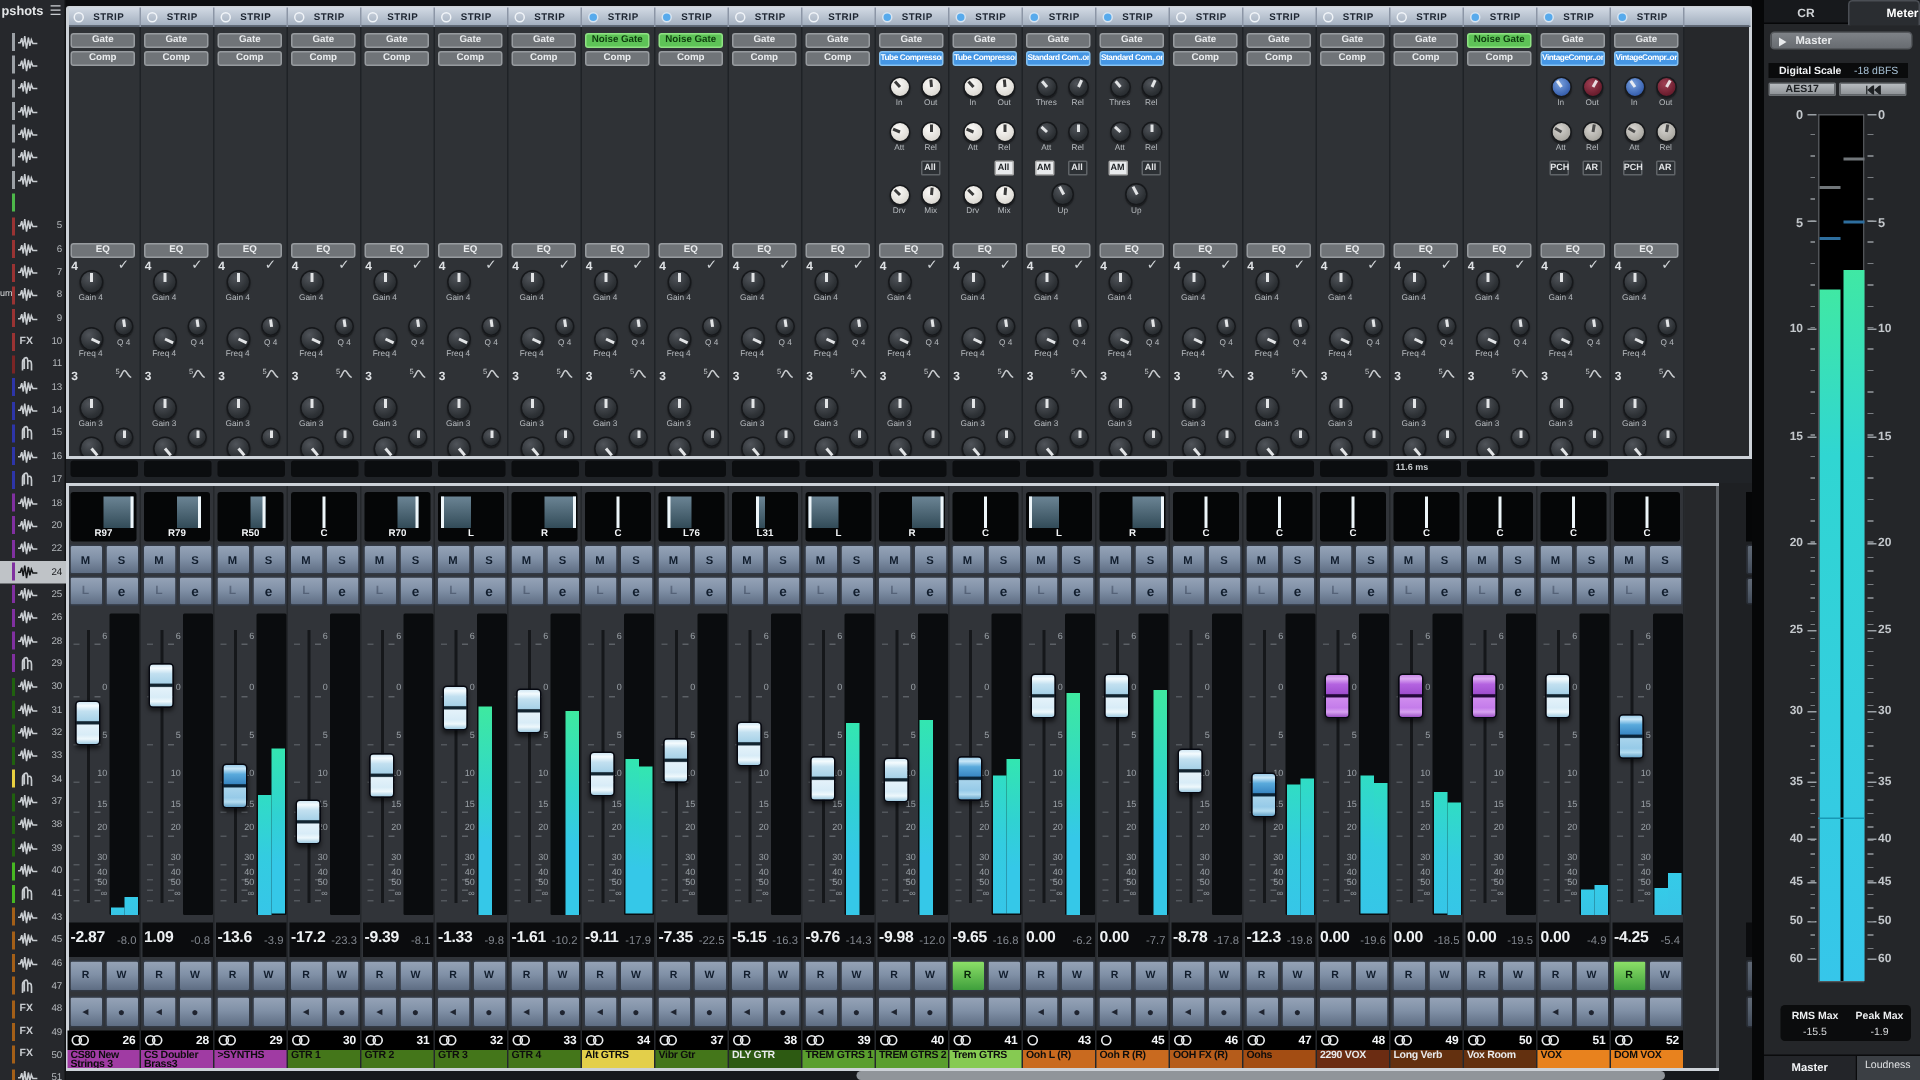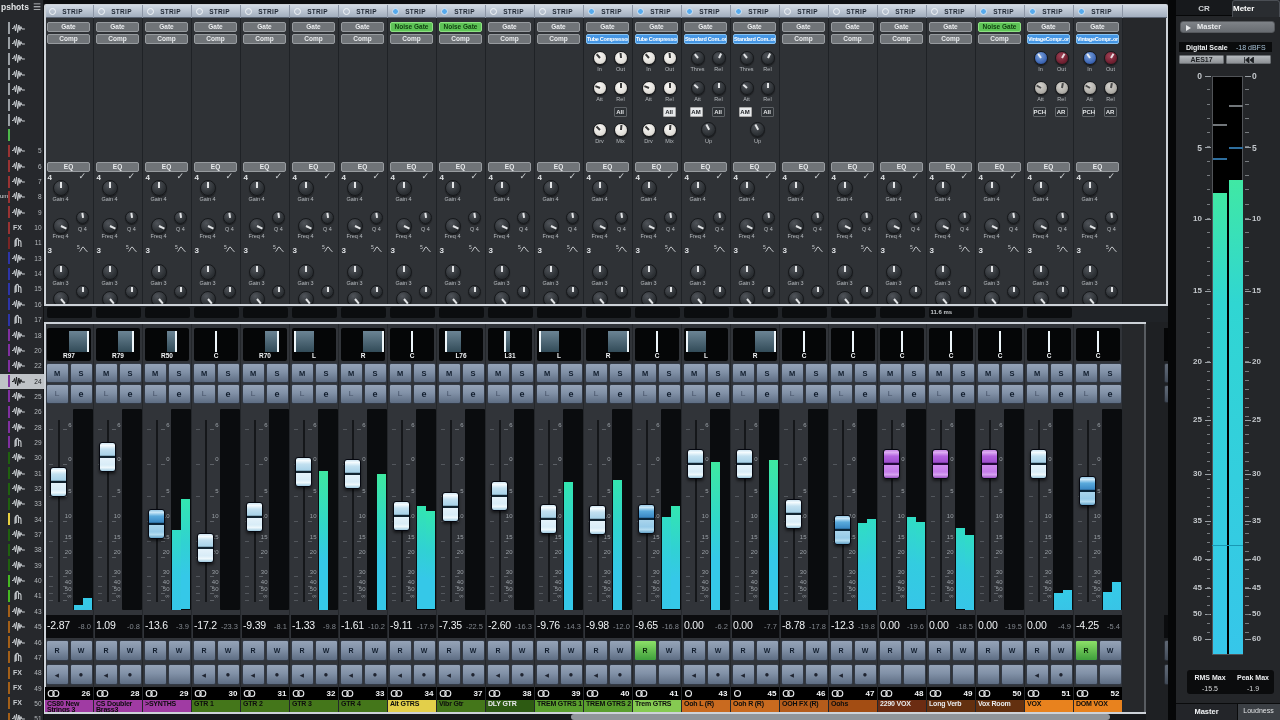--- a/index.html
+++ b/index.html
@@ -17,21 +17,21 @@
 .krd{background:radial-gradient(circle at 40% 32%,#a04054,#6e1f30 65%,#541624)}
 .krd b::before{background:#e8dce0}
 .kgy{background:radial-gradient(circle at 40% 32%,#d6d4d0,#aeaca6 65%,#8c8a84)}
 .kgy b::before{background:#4a4a4a}
 .kl{position:absolute;font-size:5.5px;color:#b6babe;text-align:center;white-space:nowrap}
 .sbtn{position:absolute;background:#2c3034;border:1px solid #606468;border-radius:1px;color:#e4e6e8;font-size:6px;font-weight:bold;text-align:center;line-height:8px}
 .cap{position:absolute;width:17px;height:30px;border:1px solid #060810;border-radius:3px;box-shadow:0 2px 3px rgba(0,0,0,.55)}
 .cap.w{background:linear-gradient(180deg,#d2e8f4 0%,#f4fbfe 9%,#c2e0f0 22%,#a8d2e8 44%,#122430 47%,#122430 52%,#e4f2fa 55%,#d8ecf7 78%,#eef8fc 88%,#a2cce2 100%)}
 .cap.b{background:linear-gradient(180deg,#9ccce8 0%,#c8e6f7 9%,#5aaadc 22%,#3a88c4 44%,#0a2438 47%,#0a2438 52%,#a8d4ec 55%,#96cae8 78%,#b4dcf0 88%,#64a2c8 100%)}
 .cap.p{background:linear-gradient(180deg,#c88ae6 0%,#dcaaf2 9%,#b463e0 22%,#a04fd0 44%,#23093a 47%,#23093a 52%,#cf8cee 55%,#c47cea 78%,#d7a2f1 88%,#9c54c6 100%)}
-.vtxt{position:absolute;color:#eef1f3;font-size:10.5px;font-weight:normal;letter-spacing:-.2px}
+.vtxt{position:absolute;color:#eef1f3;font-size:10.5px;font-weight:bold;letter-spacing:-.2px}
 .ptxt{position:absolute;color:#82878e;font-size:7.5px;text-align:right}
 .tick{position:absolute;height:1px;background:#53575d}
 .tlab{position:absolute;font-size:6px;color:#9aa0a6;text-align:right;width:10.5px}
 .srow{position:absolute;left:0;width:43.5px;height:15px}
 .sbar{position:absolute;left:7.5px;width:2.5px;top:1.5px;height:12px}
 .snum{position:absolute;right:2px;top:4px;font-size:6.5px;color:#b5b9bd;text-align:right}
 svg{display:block}
 </style></head><body>
 <div class="ab" style="left:0;top:0;width:44px;height:720px;background:#26282c;border-right:1px solid #111214"></div>
 <div class="ab" style="left:1px;top:2px;font-size:8.5px;font-weight:bold;color:#e4e6e8">pshots</div>
@@ -2006,21 +2006,21 @@
 <div class="tlab" style="left:502.0px;top:578.5px">40</div>
 <div class="tick" style="left:490.0px;top:593px;width:4px"></div>
 <div class="tick" style="left:504.0px;top:593px;width:4px;background:#5d6167"></div>
 <div class="tlab" style="left:502.0px;top:585.5px">50</div>
 <div class="tick" style="left:490.0px;top:600px;width:4px"></div>
 <div class="tick" style="left:504.0px;top:600px;width:4px;background:#5d6167"></div>
 <div class="tlab" style="left:502.0px;top:592.5px">∞</div>
 <div class="ab" style="left:513.5px;top:409px;width:20px;height:201px;background:#0a0c0e;border-radius:1px"></div>
 <div class="cap w" style="left:490.5px;top:481.25px"></div>
 <div class="ab" style="left:486.5px;top:614.5px;width:47px;height:23px;background:#0b0c0e"></div>
-<div class="vtxt" style="left:488.0px;top:619px">-2.60</div>
+<div class="vtxt" style="left:488.0px;top:619px">-5.15</div>
 <div class="ptxt" style="left:511.5px;top:621.5px;width:20.5px">-16.3</div>
 <div class="mbtn" style="left:486.5px;top:640px;width:23px;height:21px;font-size:7px;line-height:20px;">R</div>
 <div class="mbtn" style="left:510.5px;top:640px;width:23px;height:21px;font-size:7px;line-height:20px">W</div>
 <div class="mbtn" style="left:486.5px;top:663.5px;width:23px;height:21px;font-size:5px;line-height:21px;color:#1f2430">◀</div>
 <div class="mbtn" style="left:510.5px;top:663.5px;width:23px;height:21px;font-size:8px;line-height:20px;color:#1f2430">●</div>
 <div class="ab" style="left:486.0px;top:686.5px;width:48px;height:13px;background:#000"></div>
 <div class="ab" style="left:488.0px;top:688.5px">
     <svg width="13" height="9" viewBox="0 0 13 9">
       <circle cx="4.2" cy="4.5" r="3" stroke="#e8eaec" stroke-width="1.1" fill="none"></circle>
       <circle cx="8.8" cy="4.5" r="3" stroke="#e8eaec" stroke-width="1.1" fill="none"></circle>
@@ -2717,21 +2717,21 @@
     </svg>
   </div>
 <div class="ab" style="left:1093.5px;top:688.5px;width:26px;text-align:right;font-size:8px;font-weight:bold;color:#f2f4f6">52</div>
 <div class="ab" style="left:1074.0px;top:699.5px;width:48px;height:13px;background:#e8821e;color:#0d0d0d;font-size:7px;font-weight:bold;line-height:6.3px;padding:1px 0 0 2px;overflow:hidden;white-space:nowrap;letter-spacing:-.2px">DOM VOX</div>
 <div class="ab" style="left:44px;top:712px;width:1102px;height:1.5px;background:#cdd2d8"></div>
 <div class="ab" style="left:44px;top:713.5px;width:1102px;height:6.5px;background:#17191c"></div>
 <div class="ab" style="left:571px;top:714px;width:539px;height:5.5px;background:#90959a;border-radius:3px"></div>
 <div class="ab" style="left:1176px;top:0;width:104px;height:720px;background:#242629"></div>
 <div class="ab" style="left:1176px;top:0;width:104px;height:16px;background:#17191c;border-bottom:1px solid #060708"></div>
 <div class="ab" style="left:1176px;top:4px;width:56px;text-align:center;font-size:8px;font-weight:bold;color:#d0d3d6">CR</div>
-<div class="ab" style="left:1232px;top:0;width:48px;height:17px;background:#2a2d31;border:1px solid #4a4e54;border-bottom:none;border-radius:3px 3px 0 0;text-align:left;font-size:8px;font-weight:bold;color:#fff;line-height:15px">Meter</div>
+<div class="ab" style="left:1232px;top:0;width:48px;height:17px;background:#2a2d31;border:1px solid #4a4e54;border-bottom:none;border-radius:3px 3px 0 0;text-align:right;font-size:8px;font-weight:bold;color:#fff;line-height:15px">Meter</div>
 <div class="ab" style="left:1180px;top:21px;width:95px;height:11.5px;background:linear-gradient(#7e8287,#686c71);border:1px solid #55585c;border-radius:3px;color:#e8eaec;font-size:7.5px;font-weight:bold;line-height:10px;padding-left:16px">Master</div>
 <div class="ab" style="left:1186px;top:24.5px;width:0;height:0;border-left:5px solid #e8eaec;border-top:3px solid transparent;border-bottom:3px solid transparent"></div>
 <div class="ab" style="left:1179px;top:42px;width:93px;height:9.5px;background:#0a0b0c"></div>
 <div class="ab" style="left:1186px;top:43.5px;font-size:7px;font-weight:bold;color:#f0f2f4">Digital Scale</div>
 <div class="ab" style="left:1236px;top:43.5px;font-size:7px;color:#a8c2d6">-18 dBFS</div>
 <div class="ab" style="left:1179px;top:55px;width:45px;height:9px;background:linear-gradient(#b6babe,#8e9296);border:1px solid #6a6e72;border-radius:1px;text-align:center;font-size:7px;font-weight:bold;color:#1e2124;line-height:8px">AES17</div>
 <div class="ab" style="left:1226px;top:55px;width:45px;height:9px;background:linear-gradient(#b6babe,#8e9296);border:1px solid #6a6e72;border-radius:1px;text-align:center;font-size:6px;font-weight:bold;color:#1e2124;line-height:8px">
     <svg width="10" height="6" viewBox="0 0 10 6" style="margin:1px auto 0">
       <path d="M0.5 0 V6 M5 0 L1.5 3 L5 6 Z M9.5 0 L6 3 L9.5 6 Z" fill="#1e2124" stroke="#1e2124" stroke-width="0.8"></path>
     </svg>

